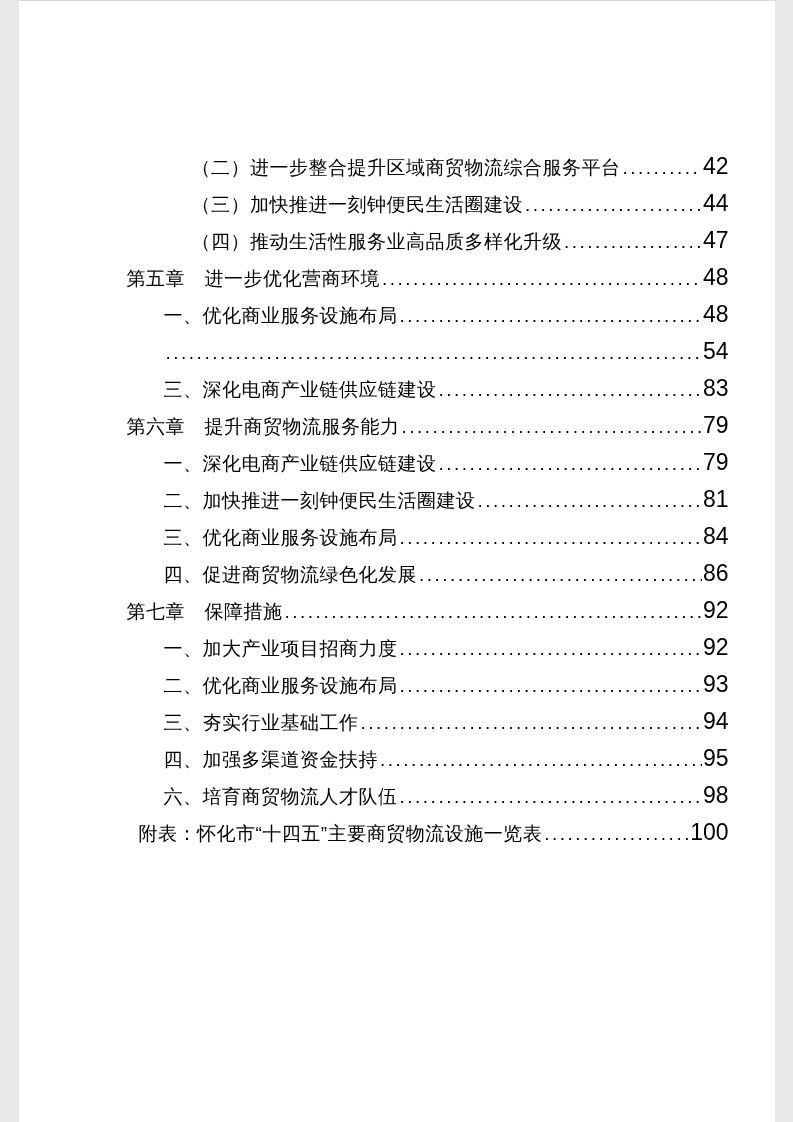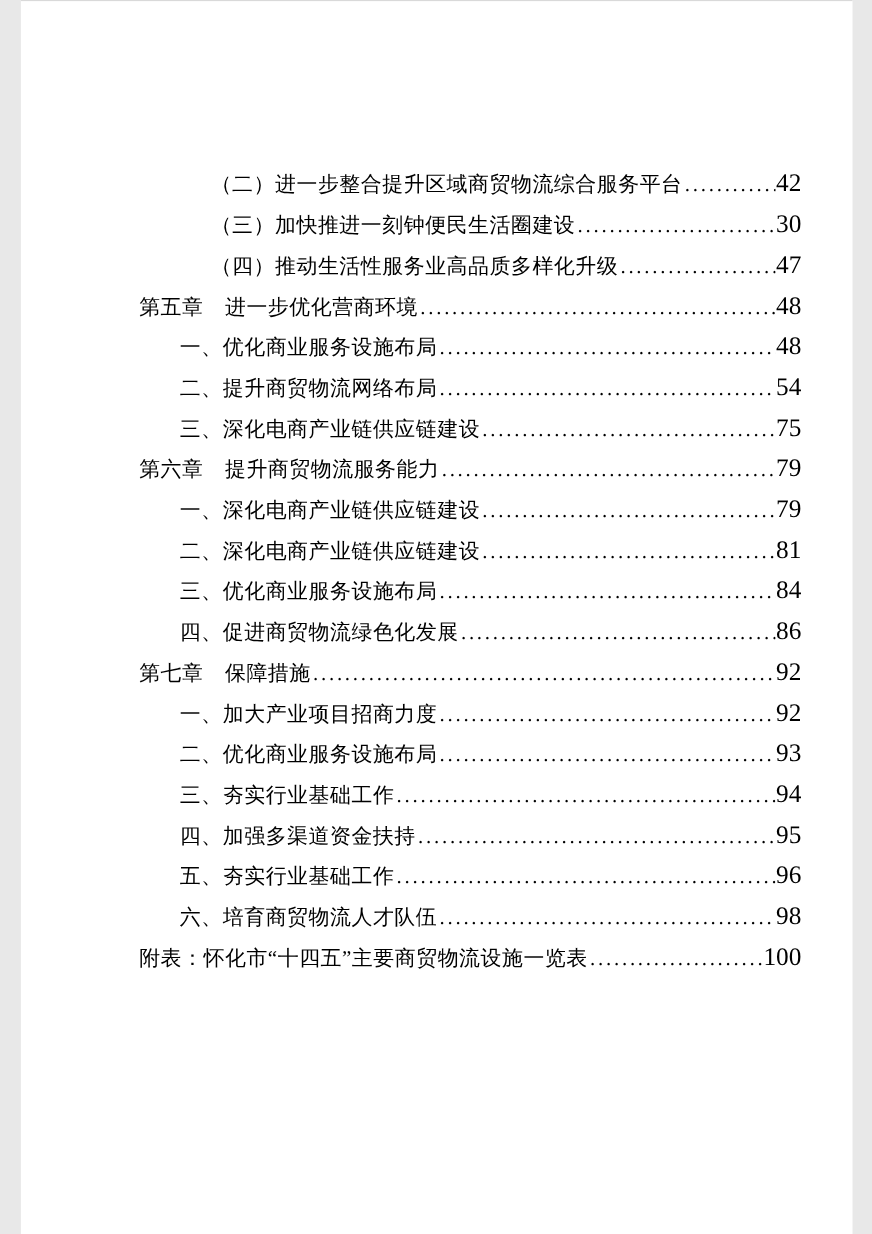--- a/index.html
+++ b/index.html
@@ -7,40 +7,40 @@
     padding: 0;
     background: #e8e8e8;
   }
   .page {
     position: relative;
     width: 756px;
     height: 1122px;
     margin: 0 auto;
     background: #ffffff;
     overflow: hidden;
-    font-family: Liberation Serif, serif;
+    font-family: Liberation Sans, sans-serif;
     color: #000000;
     border-top: 1px solid #d9d9d9;
     box-sizing: border-box;
   }
   .toc {
     position: absolute;
     left: 108px;
     top: 147px;
     width: 602px;
   }
   .toc-line {
     display: flex;
     align-items: baseline;
     height: 37px;
     line-height: 37px;
     white-space: nowrap;
   }
   .toc-line.level-chapter  { padding-left: 0; }
-  .toc-line.level-appendix { padding-left: 0; }
+  .toc-line.level-appendix { padding-left: 0; margin-left: 12px; }
   .toc-line.level-item     { padding-left: 37px; }
   .toc-line.level-subitem  { padding-left: 65px; }
 
   .toc-title {
     flex: 0 0 auto;
     font-size: 19px;
     letter-spacing: 0.5px;
   }
   .toc-dots {
     flex: 1 1 auto;
@@ -67,21 +67,21 @@
   <div class="toc">
   <div class="toc-line level-subitem">
     <span class="toc-title">（二）进一步整合提升区域商贸物流综合服务平台</span>
     <span class="toc-dots" aria-hidden="true"></span>
     <span class="toc-page">42</span>
   </div>
 
   <div class="toc-line level-subitem">
     <span class="toc-title">（三）加快推进一刻钟便民生活圈建设</span>
     <span class="toc-dots" aria-hidden="true"></span>
-    <span class="toc-page">30</span>
+    <span class="toc-page">44</span>
   </div>
 
   <div class="toc-line level-subitem">
     <span class="toc-title">（四）推动生活性服务业高品质多样化升级</span>
     <span class="toc-dots" aria-hidden="true"></span>
     <span class="toc-page">47</span>
   </div>
 
   <div class="toc-line level-chapter">
     <span class="toc-title">第五章　进一步优化营商环境</span>
@@ -89,45 +89,44 @@
     <span class="toc-page">48</span>
   </div>
 
   <div class="toc-line level-item">
     <span class="toc-title">一、优化商业服务设施布局</span>
     <span class="toc-dots" aria-hidden="true"></span>
     <span class="toc-page">48</span>
   </div>
 
   <div class="toc-line level-item">
-    <span class="toc-title">二、提升商贸物流网络布局</span>
     <span class="toc-dots" aria-hidden="true"></span>
     <span class="toc-page">54</span>
   </div>
 
   <div class="toc-line level-item">
     <span class="toc-title">三、深化电商产业链供应链建设</span>
     <span class="toc-dots" aria-hidden="true"></span>
-    <span class="toc-page">75</span>
+    <span class="toc-page">83</span>
   </div>
 
   <div class="toc-line level-chapter">
     <span class="toc-title">第六章　提升商贸物流服务能力</span>
     <span class="toc-dots" aria-hidden="true"></span>
     <span class="toc-page">79</span>
   </div>
 
   <div class="toc-line level-item">
     <span class="toc-title">一、深化电商产业链供应链建设</span>
     <span class="toc-dots" aria-hidden="true"></span>
     <span class="toc-page">79</span>
   </div>
 
   <div class="toc-line level-item">
-    <span class="toc-title">二、深化电商产业链供应链建设</span>
+    <span class="toc-title">二、加快推进一刻钟便民生活圈建设</span>
     <span class="toc-dots" aria-hidden="true"></span>
     <span class="toc-page">81</span>
   </div>
 
   <div class="toc-line level-item">
     <span class="toc-title">三、优化商业服务设施布局</span>
     <span class="toc-dots" aria-hidden="true"></span>
     <span class="toc-page">84</span>
   </div>
 
@@ -160,25 +159,20 @@
     <span class="toc-dots" aria-hidden="true"></span>
     <span class="toc-page">94</span>
   </div>
 
   <div class="toc-line level-item">
     <span class="toc-title">四、加强多渠道资金扶持</span>
     <span class="toc-dots" aria-hidden="true"></span>
     <span class="toc-page">95</span>
   </div>
 
-  <div class="toc-line level-item">
-    <span class="toc-title">五、夯实行业基础工作</span>
-    <span class="toc-dots" aria-hidden="true"></span>
-    <span class="toc-page">96</span>
-  </div>
 
   <div class="toc-line level-item">
     <span class="toc-title">六、培育商贸物流人才队伍</span>
     <span class="toc-dots" aria-hidden="true"></span>
     <span class="toc-page">98</span>
   </div>
 
   <div class="toc-line level-appendix">
     <span class="toc-title">附表：怀化市“十四五”主要商贸物流设施一览表</span>
     <span class="toc-dots" aria-hidden="true"></span>

